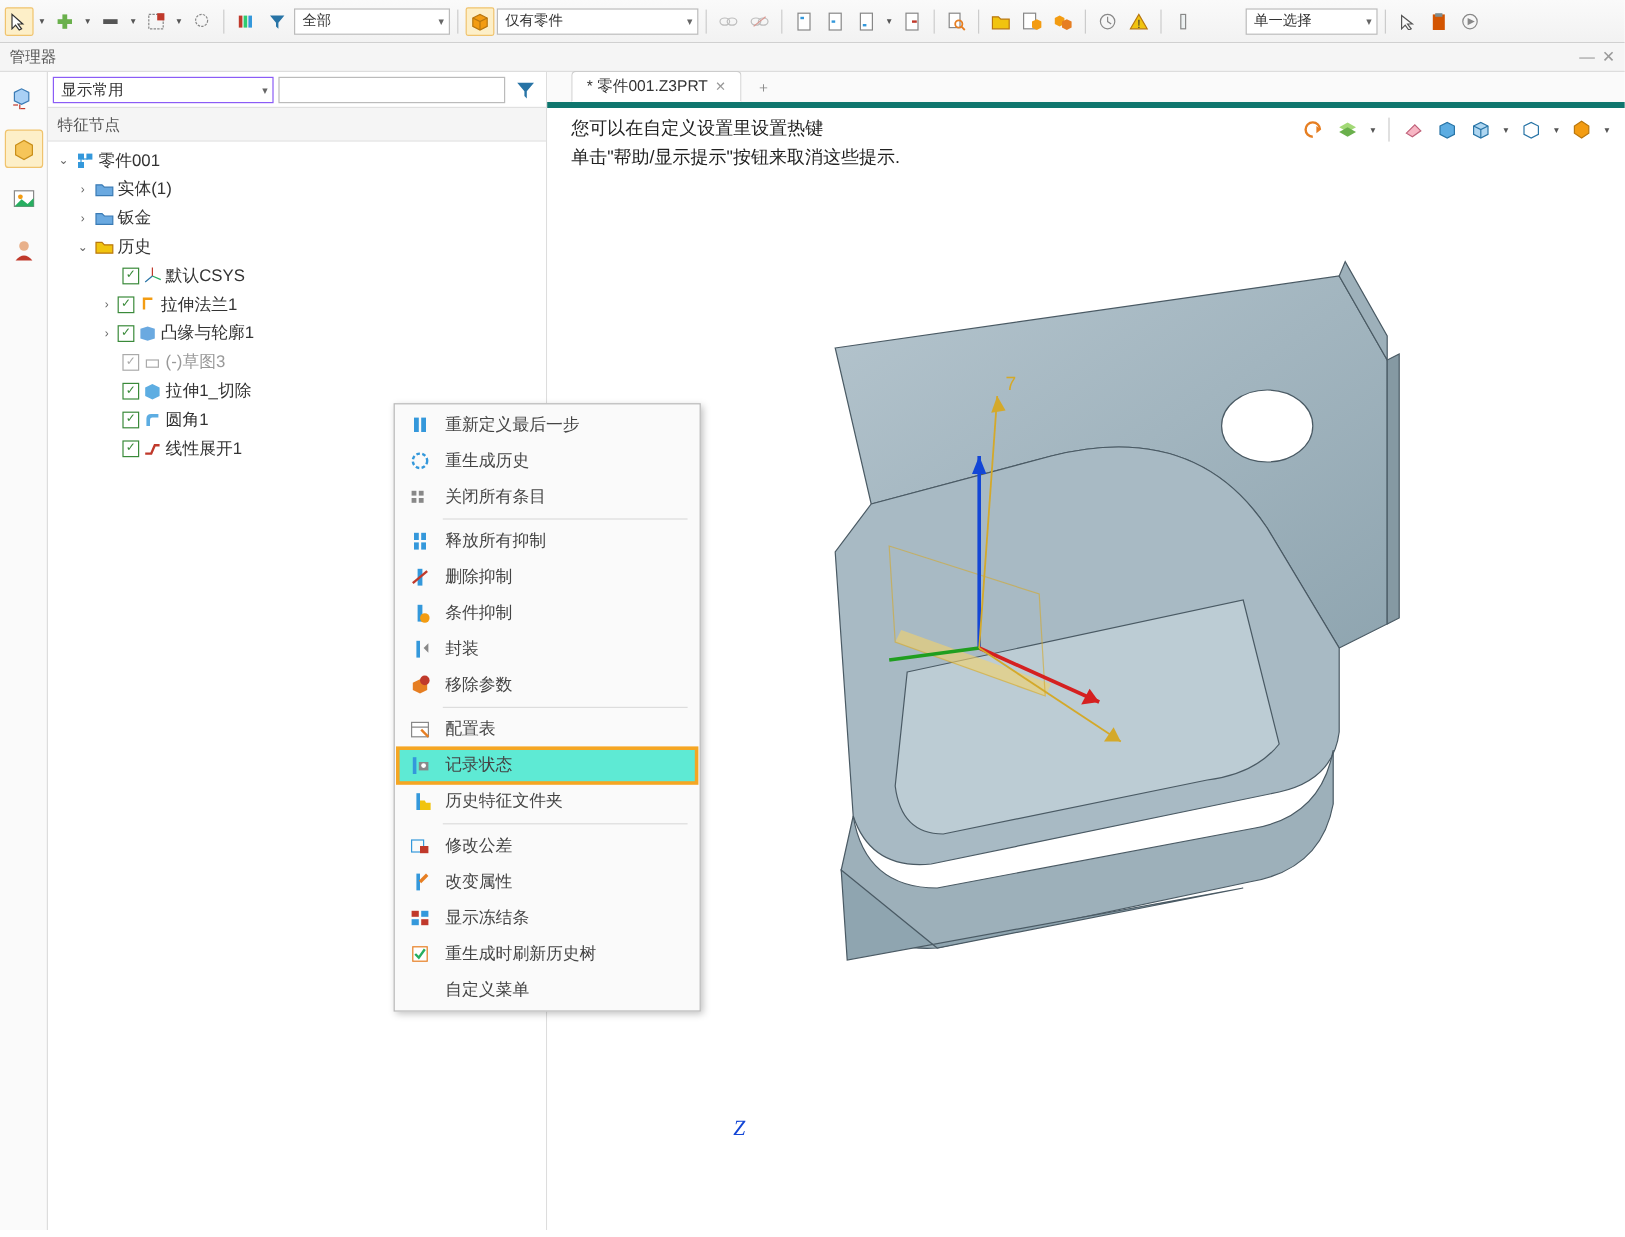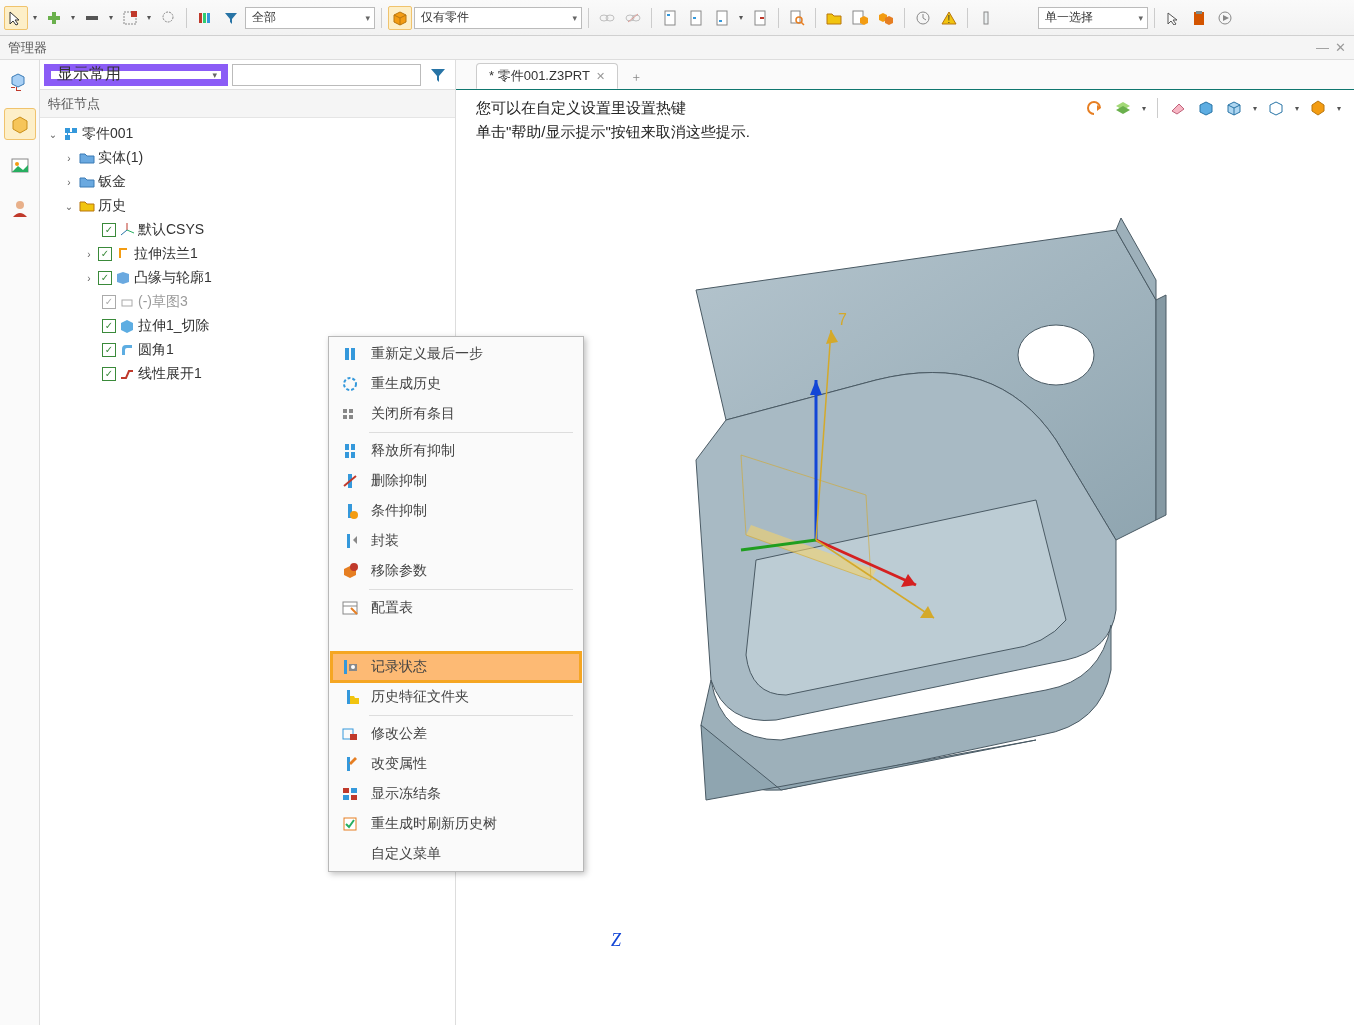--- a/index.html
+++ b/index.html
@@ -10,43 +10,43 @@
 .tb-combo { height:22px; border:1px solid #bbb; background:#fff; display:flex; align-items:center; padding:0 18px 0 6px; position:relative; font-size:12px; }
 .tb-combo::after { content:"▾"; position:absolute; right:4px; color:#666; font-size:9px; }
 .dd-arrow { width:10px; display:flex; align-items:center; justify-content:center; color:#555; font-size:8px;}
 .manager-header { height:24px; background:#f5f5f5; border-bottom:1px solid #ddd; display:flex; align-items:center; padding:0 8px; justify-content:space-between; font-size:13px; color:#555;}
 .main { display:flex; height: 965px; }
 .left-strip { width:40px; background:#fafafa; border-right:1px solid #ddd; display:flex; flex-direction:column; align-items:center; padding-top:6px; gap:10px; }
 .strip-icon { width:32px; height:32px; border:1px solid transparent; display:flex; align-items:center; justify-content:center; border-radius:3px;}
 .strip-icon.active { border:1px solid #f0c36d; background:#fdefc8; }
 .sidebar { width:416px; border-right:1px solid #ddd; background:#fff; position:relative; }
 .sb-toolbar { height:30px; border-bottom:1px solid #e0e0e0; display:flex; align-items:center; gap:4px; padding:0 4px; }
-.sb-combo { flex:0 0 184px; height:22px; border:7px solid #8b5cf6; display:flex; align-items:center; padding:0 18px 0 6px; position:relative; font-size:16px; }
+.sb-combo { flex:0 0 184px; height:22px; border:1px solid #8b5cf6; display:flex; align-items:center; padding:0 18px 0 6px; position:relative; font-size:13px; }
 .sb-combo::after { content:"▾"; position:absolute; right:4px; color:#666; font-size:9px;}
 .sb-search { flex:1; height:22px; border:1px solid #bbb; }
 .filter-btn { width:26px; height:26px; display:flex; align-items:center; justify-content:center; color:#1a6fb5; font-size:16px;}
 .sb-section-header { height:28px; background:#f5f5f5; border-bottom:1px solid #e5e5e5; display:flex; align-items:center; padding:0 8px; font-size:13px; color:#555;}
 .tree { padding:4px 0; font-size:14px; }
 .tree-row { display:flex; align-items:center; height:24px; padding-left:6px; gap:2px;}
 .exp { width:14px; text-align:center; color:#666; font-size:10px; cursor:pointer;}
 .tree-icon { width:18px; height:18px; display:flex; align-items:center; justify-content:center;}
 .chk { width:14px; height:14px; border:1px solid #3a8a3a; display:flex; align-items:center; justify-content:center; color:#3a8a3a; font-size:10px; line-height:1;}
 .chk.dis { border-color:#aaa; color:#aaa; }
 .indent-1{padding-left:22px;} .indent-2{padding-left:42px;} .indent-3{padding-left:62px;}
 .stop-row { color:#d03030; padding-left:74px;}
 .viewport { flex:1; position:relative; background:#fff; }
-.tabbar { height:30px; background:#fafafa; border-bottom:1px solid #0f766e; display:flex; align-items:flex-end; padding-left:20px; }
+.tabbar { height:30px; background:#fafafa; border-bottom:5px solid #0f766e; display:flex; align-items:flex-end; padding-left:20px; }
 .tab { height:26px; padding:0 12px; border:1px solid #ccc; border-bottom:1px solid #fff; background:#fff; display:flex; align-items:center; gap:6px; border-radius:4px 4px 0 0; font-size:13px;}
 .tab .close{color:#999;font-size:11px;}
 .tab-add{width:24px;height:24px;display:flex;align-items:center;justify-content:center;color:#888;margin-left:6px;}
 .hint { position:absolute; left:20px; top:36px; font-size:15px; color:#222; line-height:1.6;}
 .vp-toolbar{position:absolute;right:10px;top:36px;display:flex;gap:4px;align-items:center;}
 .context-menu { position:absolute; left:328px; top:336px; width:256px; background:#fafafa; border:1px solid #b8b8b8; box-shadow:2px 2px 6px rgba(0,0,0,.25); padding:2px 2px;}
 .cm-item { height:30px; display:flex; align-items:center; gap:10px; padding:0 10px 0 8px; font-size:14px; color:#444;}
-.cm-item.hl { background:#fdba74; outline:3px solid #f5a623; outline-offset:-2px;margin-top:29px;}
+.cm-item.hl { background:#5eead4; outline:3px solid #f5a623; outline-offset:-2px;}
 .cm-sep { height:1px; background:#ddd; margin:3px 8px 3px 38px;}
 .cm-icon { width:22px; height:20px; display:flex; align-items:center; justify-content:center; flex-shrink:0;}
 svg { display:block; }
 .axis-label{position:absolute;font-family:serif;font-style:italic;font-size:18px;}
 </style>
 </head>
 <body>
 
 <div class="toolbar">
   <div class="tb-btn" style="border:1px solid #f0c36d;background:#fdefc8;">

